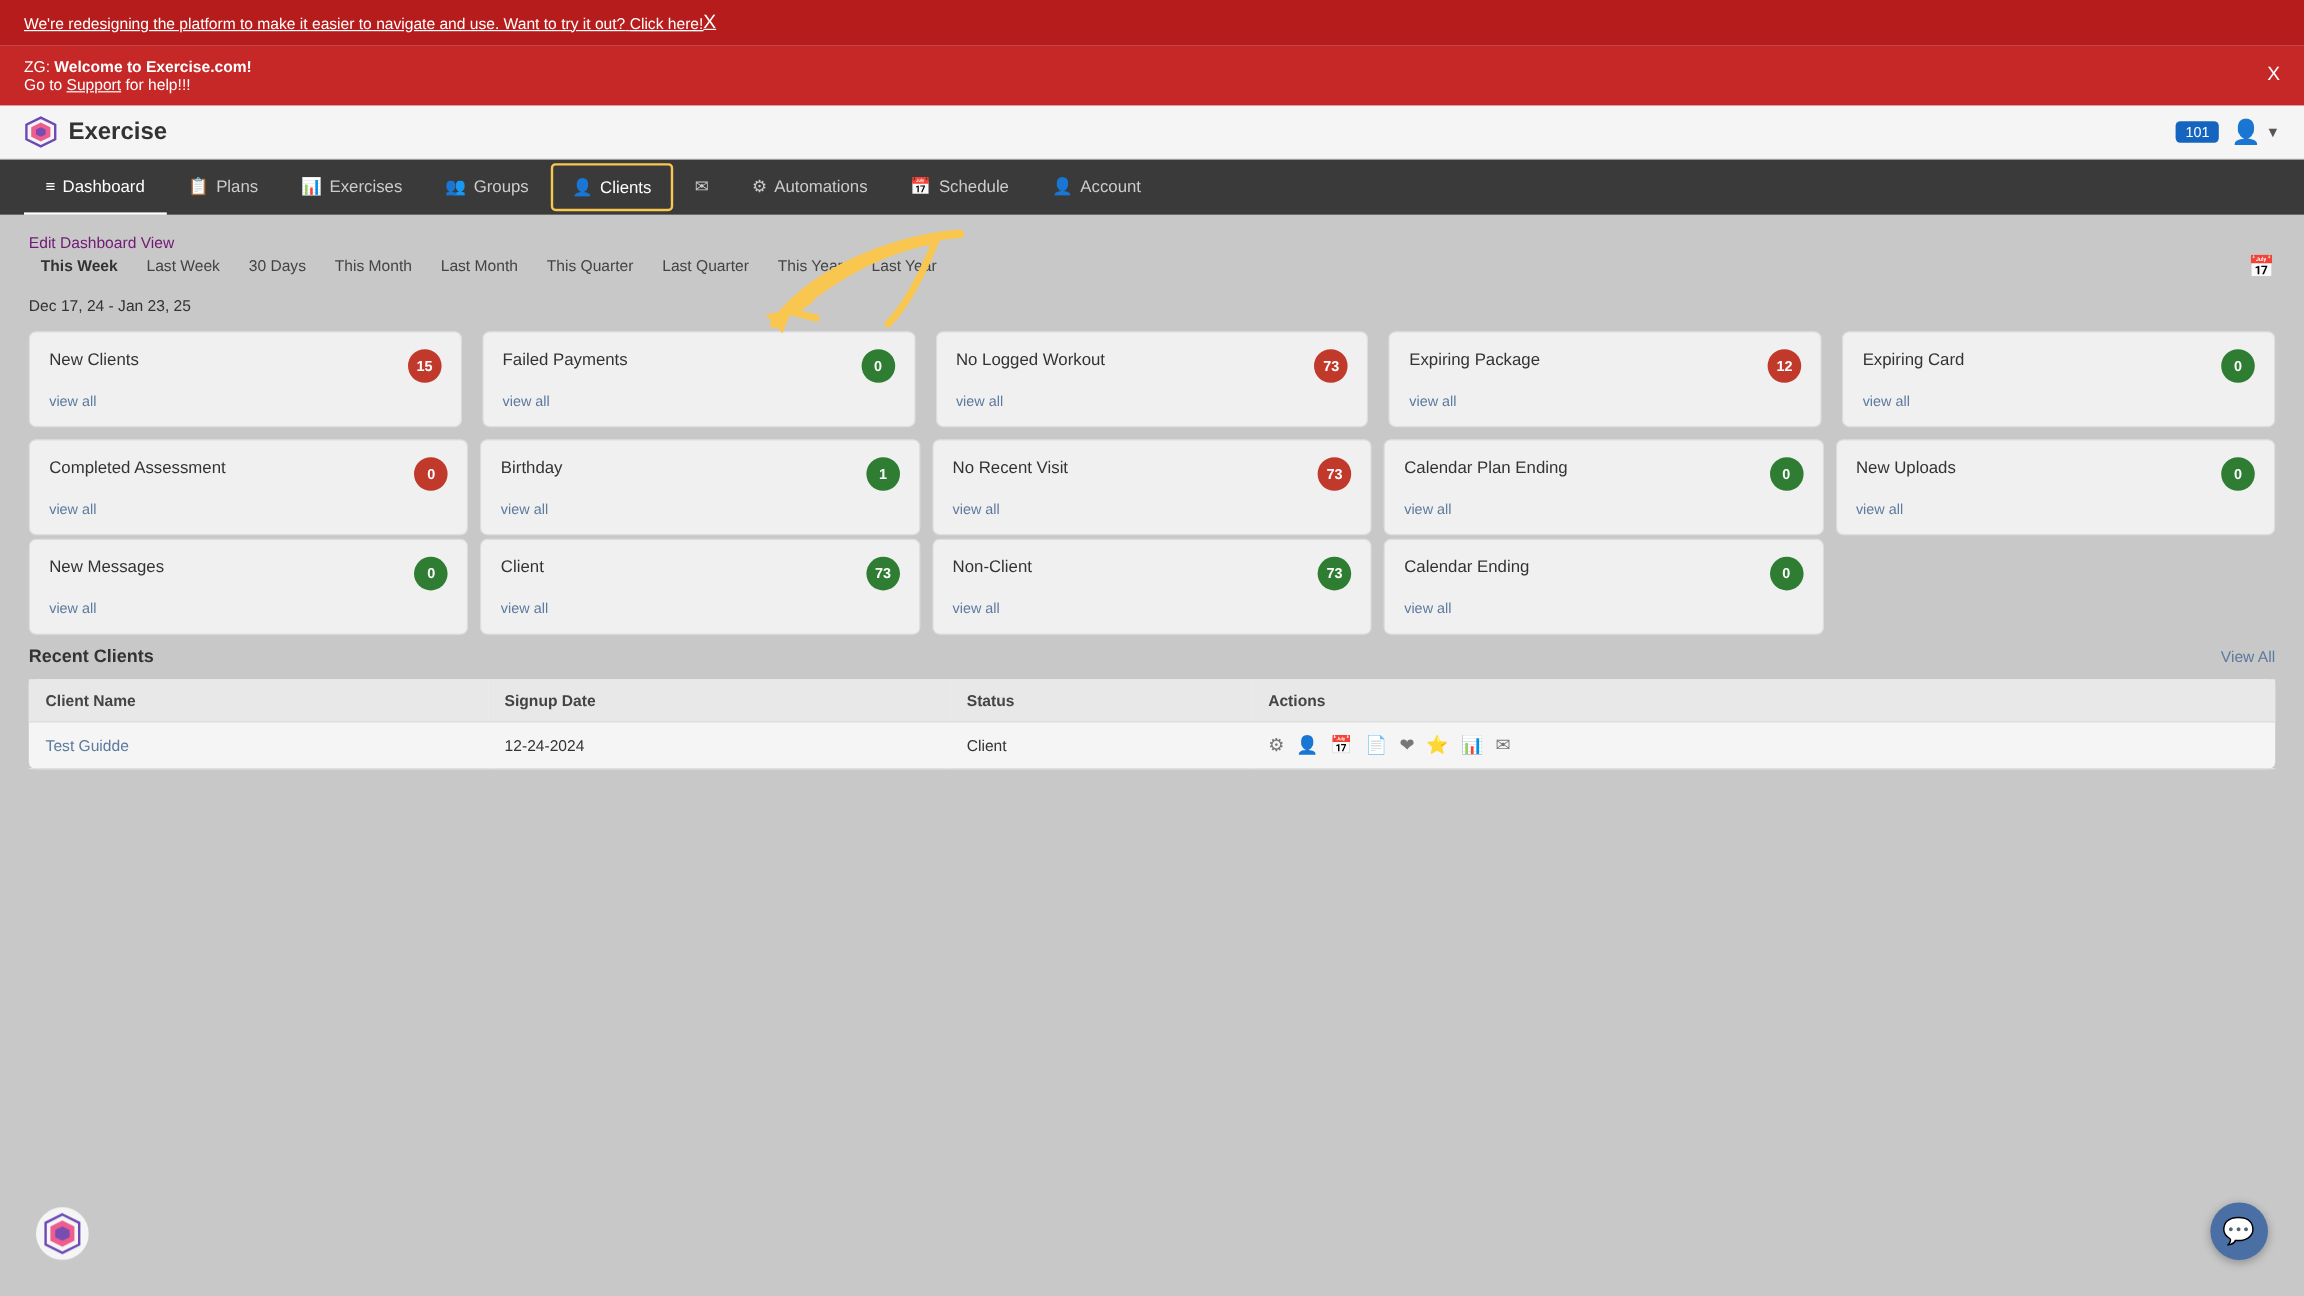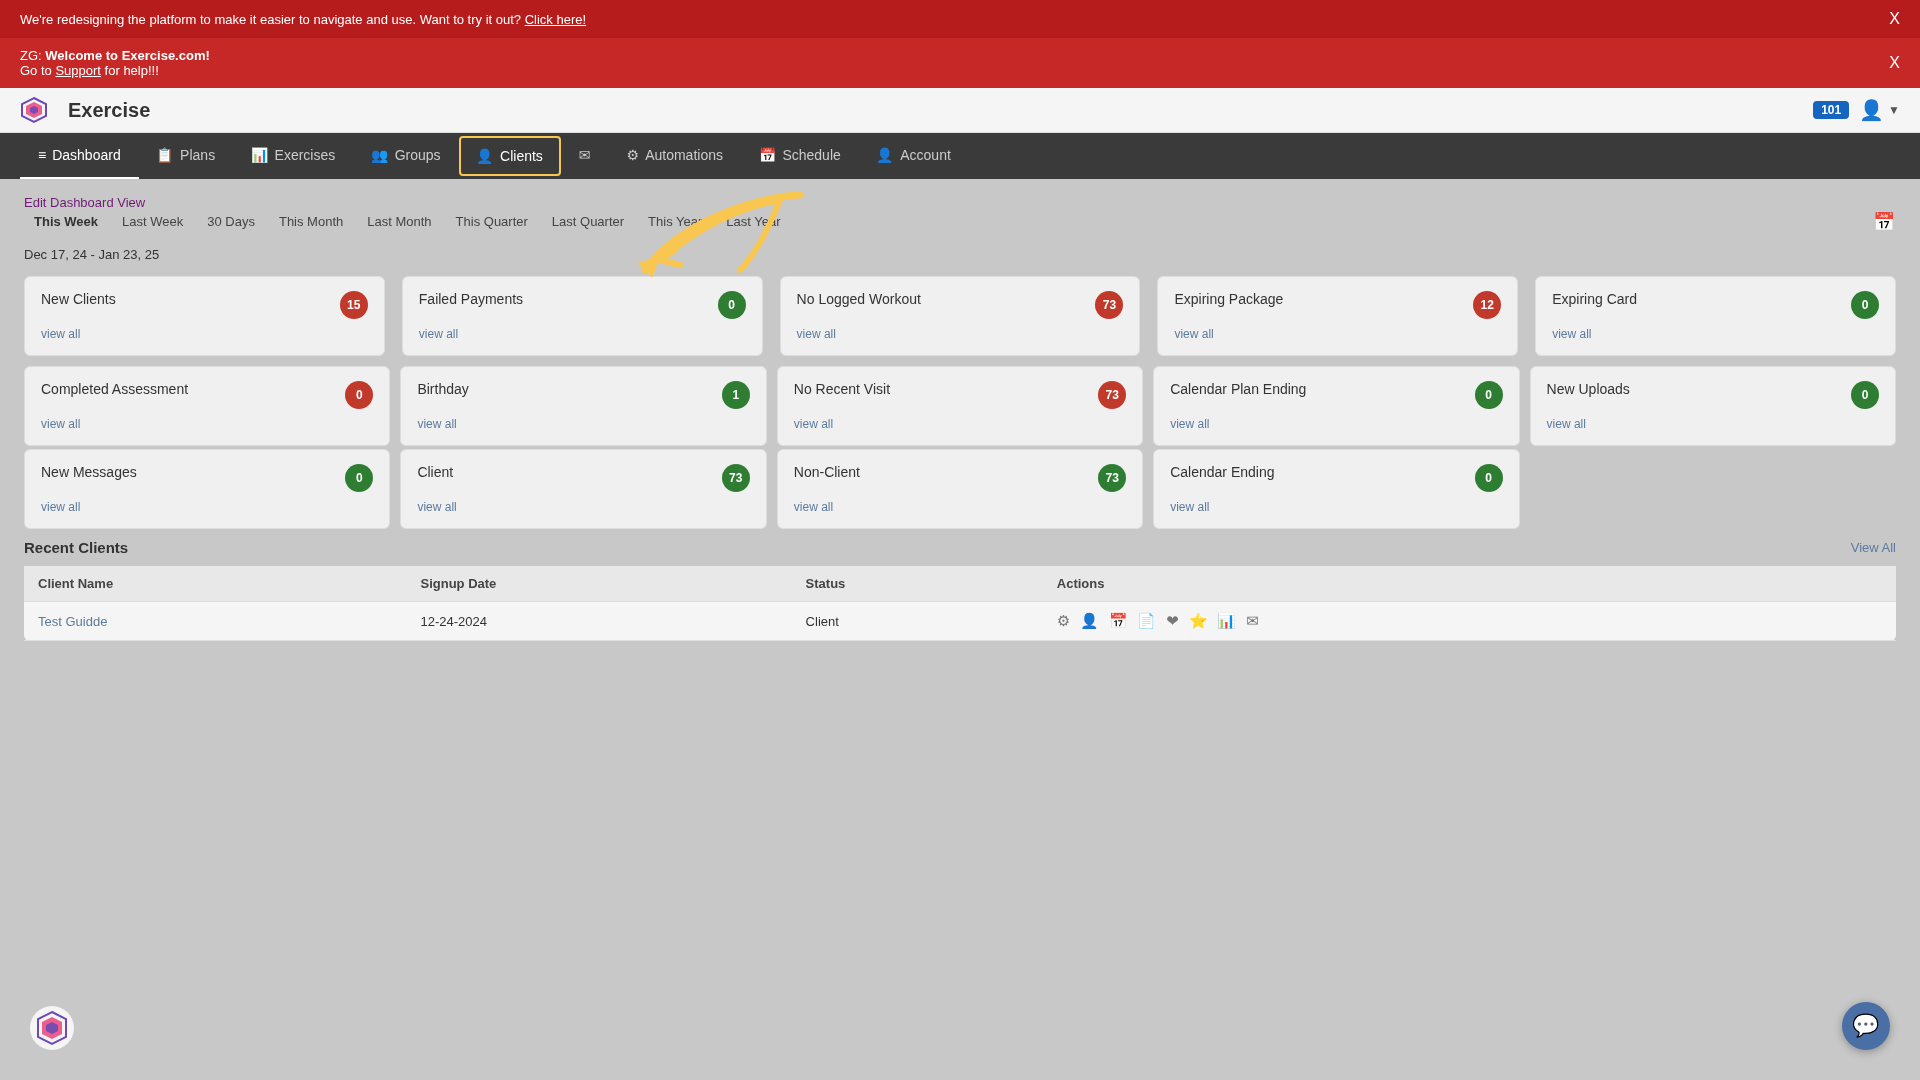--- a/index.html
+++ b/index.html
@@ -1,30 +1,30 @@
 <!DOCTYPE html>
 <html><head>
   <meta charset="utf-8">
   <style>
     * { box-sizing: border-box; margin: 0; padding: 0; }
     body { font-family: -apple-system, BlinkMacSystemFont, 'Segoe UI', sans-serif; background: #c8c8c8; min-height: 1080px; }
 
     
-    .banner-top { background: #b71c1c; color: #fff; font-size: 13px; padding: 10px 20px; display: flex; justify-content: space-between; align-items: center; }
+    .banner-top { background: #b71c1c; color: #fff; font-size: 13px; padding: 10px 20px; display: flex; align-items: center; text-decoration: underline; }
     .banner-top a { color: #fff; text-decoration: underline; }
     .banner-close { cursor: pointer; font-size: 16px; color: #fff; background: none; border: none; }
     .banner-second { background: #c62828; color: #fff; font-size: 13px; padding: 10px 20px; display: flex; justify-content: space-between; align-items: center; }
     .banner-second a { color: #fff; text-decoration: underline; }
 
     
     .header { background: #f5f5f5; display: flex; align-items: center; padding: 8px 20px; justify-content: space-between; border-bottom: 1px solid #ddd; }
-    .logo { display: flex; align-items: center; gap: 20px; font-size: 20px; font-weight: 600; color: #333; }
+    .logo { display: flex; align-items: center; gap: 9px; font-size: 20px; font-weight: 600; color: #333; }
     .logo-icon { width: 28px; height: 28px; }
     .header-right { display: flex; align-items: center; gap: 10px; }
-    .badge-count { background: #1565c0; color: #fff; border-radius: 4px; padding: 2px 8px; font-size: 12px; font-weight: bold; }
+    .badge-count { background: #1565c0; color: #fff; border-radius: 4px; padding: 2px 8px; font-size: 12px; font-weight: normal; }
     .avatar-btn { background: none; border: none; cursor: pointer; display: flex; align-items: center; gap: 4px; color: #555; font-size: 20px; }
 
     
     .nav { background: #3a3a3a; display: flex; align-items: center; padding: 0 20px; gap: 0; }
     .nav-item { color: #ccc; font-size: 14px; padding: 14px 18px; cursor: pointer; display: flex; align-items: center; gap: 6px; text-decoration: none; border-bottom: 2px solid transparent; }
     .nav-item.active { color: #fff; border-bottom: 2px solid #fff; }
     .nav-item.highlighted { border: 2px solid #f9c74f; color: #fff; border-radius: 4px; padding: 10px 16px; }
 
     
     .main { padding: 16px 24px; background: #c8c8c8; min-height: 800px; }

